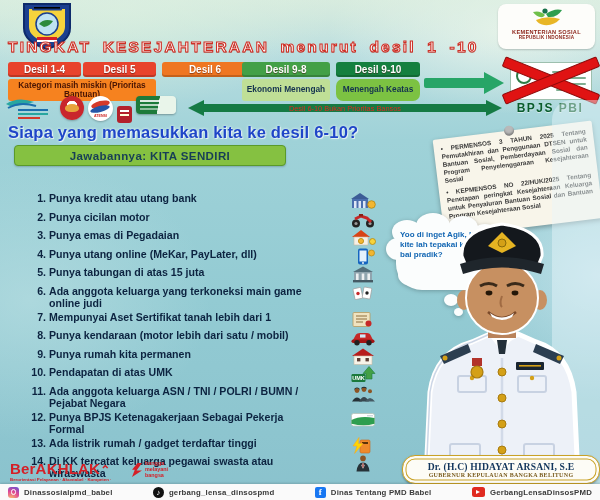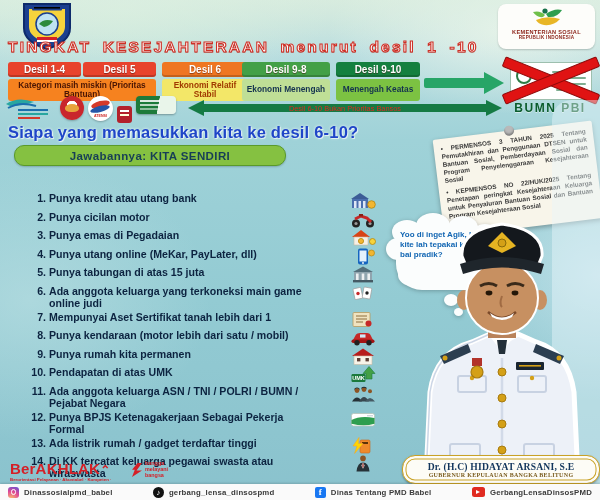--- a/index.html
+++ b/index.html
@@ -27,21 +27,21 @@
   
   .dgroup{top:62px;}
   .heads{display:flex;gap:2px;}
   .dh{flex:1;color:#fff;font-weight:bold;font-size:10px;text-align:center;line-height:15px;height:15px;
     border-radius:3px;text-shadow:0 1px 1px rgba(60,10,5,.55);box-shadow:inset 0 -2px 0 rgba(0,0,0,.18);}
   .dbody{margin-top:2px;border-radius:3px;font-size:8.3px;font-weight:bold;text-align:center;
     height:22px;display:flex;align-items:center;justify-content:center;line-height:1.12;padding:1px 2px;box-sizing:border-box;}
   .g1{left:8px;width:148px;}  .g1 .dh{background:#e8432c;} .g1 .dbody{background:#f6821f;color:#4a1504;}
   .g2{left:162px;width:86px;} .g2 .dh{background:#ef7622;} .g2 .dbody{background:#f3e768;color:#a03a00;}
   .g3{left:242px;width:88px;} .g3 .dh{background:#43a047;} .g3 .dbody{background:#bfdf96;color:#14324f;}
-  .g4{left:336px;width:84px;} .g4 .dh{background:#15803f;} .g4 .dbody{background:#7cc242;color:#14324f;}
+  .g4{left:336px;width:84px;} .g4 .dh{background:#15803f;} .g4 .dbody{background:#7cc242;color:#14324f;border-radius:7px;}
 
   .to-bpjs-arrow{left:424px;top:72px;width:82px;height:22px;}
   .to-bpjs-arrow .bar{position:absolute;left:0;top:6px;width:62px;height:10px;background:#27a567;border-radius:2px;}
   .to-bpjs-arrow .head{position:absolute;left:60px;top:0;width:0;height:0;border-top:11px solid transparent;border-bottom:11px solid transparent;border-left:20px solid #27a567;}
 
   .bpjs{left:506px;top:60px;width:88px;height:56px;}
   .bpjs-card{position:absolute;left:4px;top:2px;width:80px;height:36px;background:#fff;border:1.5px solid #9dbfae;border-radius:5px;}
   .bpjs-card .dot{position:absolute;left:5px;top:5px;width:12px;height:12px;border:2.5px solid #2e7d46;border-radius:50%;}
   .bpjs-card .ln{position:absolute;right:5px;height:2px;background:#7fae92;border-radius:1px;}
   .xbar{position:absolute;left:-6px;top:15px;width:100px;height:9px;background:#e01313;border:1px solid #8e0b0b;border-radius:2px;}
@@ -63,21 +63,21 @@
 
   .span-arrow{left:188px;top:100px;width:314px;height:16px;}
   .span-arrow .mid{position:absolute;left:14px;top:4px;width:286px;height:8px;background:#157a44;}
   .span-arrow .hl{position:absolute;left:0;top:0;border-top:8px solid transparent;border-bottom:8px solid transparent;border-right:16px solid #157a44;}
   .span-arrow .hr{position:absolute;right:0;top:0;border-top:8px solid transparent;border-bottom:8px solid transparent;border-left:16px solid #157a44;}
   .span-arrow .txt{position:absolute;left:0;top:4px;width:100%;text-align:center;font-size:7.4px;font-weight:normal;color:#e0281e;}
 
   
   .q-title{left:8px;top:123px;font-size:16.5px;font-weight:900;color:#1f46c8;letter-spacing:.2px;
     text-shadow:0 0 3px rgba(255,255,255,.9),1px 1px 0 rgba(255,255,255,.6);}
-  .answer-pill{left:14px;top:145px;width:270px;height:19px;background:#85c141;border:1px solid #5a9a2a;border-radius:10px;
+  .answer-pill{left:14px;top:145px;width:270px;height:19px;background:#85c141;border:1px solid #5a9a2a;border-radius:4px;
     display:flex;align-items:center;justify-content:center;font-size:11.5px;font-weight:900;color:#173e56;letter-spacing:.4px;box-shadow:0 1px 2px rgba(0,0,0,.2);}
   .intro{left:8px;top:167px;width:436px;font-size:10.6px;font-weight:800;color:#e02723;line-height:1.16;letter-spacing:.1px;}
 
   
   .checklist{left:22px;top:192px;width:354px;list-style:none;margin:0;padding:0;}
   .checklist li{display:flex;align-items:flex-start;margin-bottom:1.5px;font-weight:800;color:#0c2340;font-size:10.6px;line-height:1.16;}
   .num{width:24px;text-align:right;flex:none;padding-right:3px;}
   .itext{width:254px;flex:none;}
   .ic{flex:none;width:26px;height:17px;margin-left:auto;}
   .ic svg{width:26px;height:17px;display:block;}
@@ -168,21 +168,20 @@
     <div class="heads">
       <div class="dh">Desil 1-4</div>
       <div class="dh">Desil 5</div>
     </div>
     <div class="dbody">Kategori masih miskin (Prioritas Bantuan)</div>
   </div>
   <div class="abs dgroup g2">
     <div class="heads">
         <div class="dh">Desil 6</div>
       </div>
-    <div class="dbody">Ekonomi Relatif Stabil</div>
   </div>
   <div class="abs dgroup g3">
     <div class="heads">
         <div class="dh">Desil 9-8</div>
       </div>
     <div class="dbody">Ekonomi Menengah</div>
   </div>
   <div class="abs dgroup g4">
     <div class="heads">
         <div class="dh">Desil 9-10</div>
@@ -198,21 +197,21 @@
   <div class="abs bpjs">
     <div class="bpjs-card">
       <div class="dot"></div>
       <div class="ln" style="top:8px;width:34px;"></div>
       <div class="ln" style="top:14px;width:44px;"></div>
       <div class="ln" style="top:20px;width:44px;"></div>
       <div class="ln" style="top:26px;width:30px;"></div>
     </div>
     <div class="xbar x1"></div>
     <div class="xbar x2"></div>
-    <div class="bpjs-label">BUMN PBI</div>
+    <div class="bpjs-label">BPJS PBI</div>
   </div>
 
   <div class="abs prog-logos">
     <span class="pkh">
       <svg width="52" height="26" viewBox="0 0 52 26">
         <path d="M2 8 Q14 0 30 6 Q18 10 6 10 Z" fill="#28a6a0"></path>
         <path d="M4 12 Q16 5 32 10" stroke="#1b6fae" stroke-width="2" fill="none"></path>
         <rect x="14" y="13" width="30" height="2" fill="#1b6fae"></rect>
         <rect x="14" y="17" width="30" height="2" fill="#28a6a0"></rect>
         <rect x="14" y="21" width="22" height="2" fill="#d43a2a"></rect>

